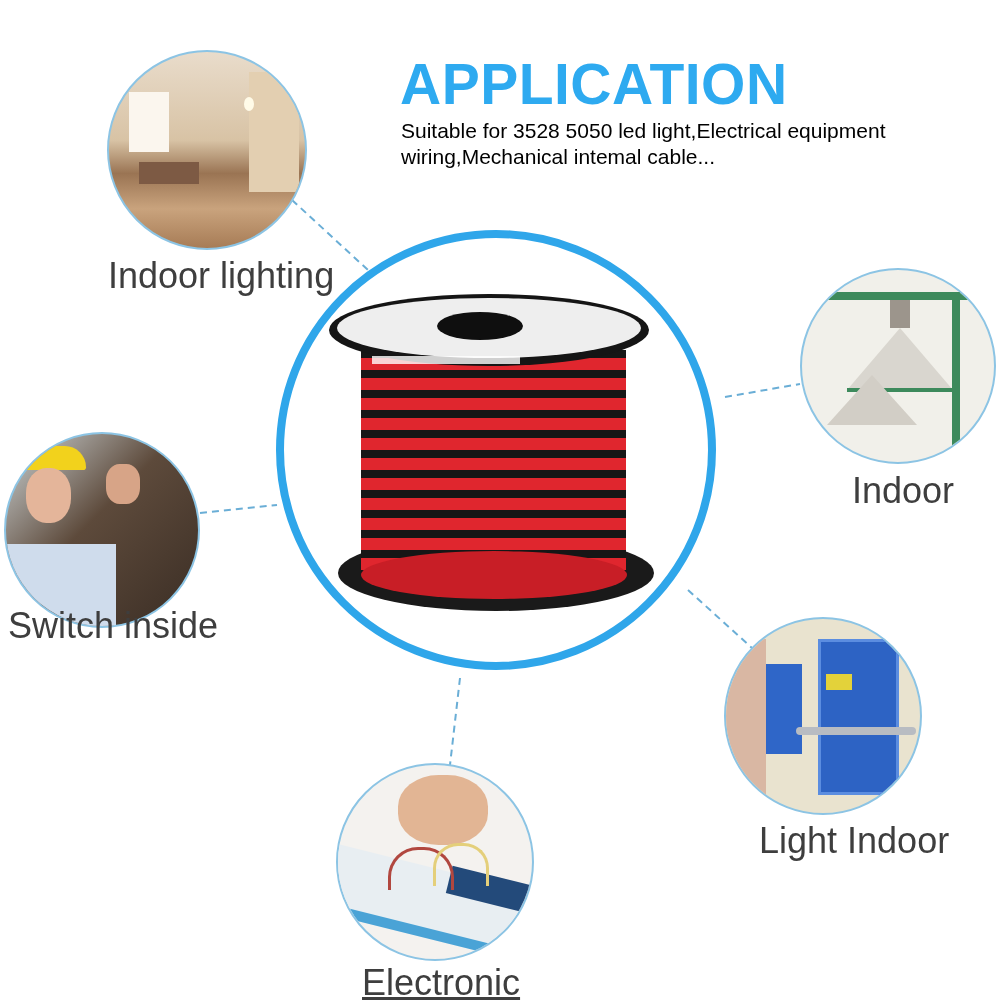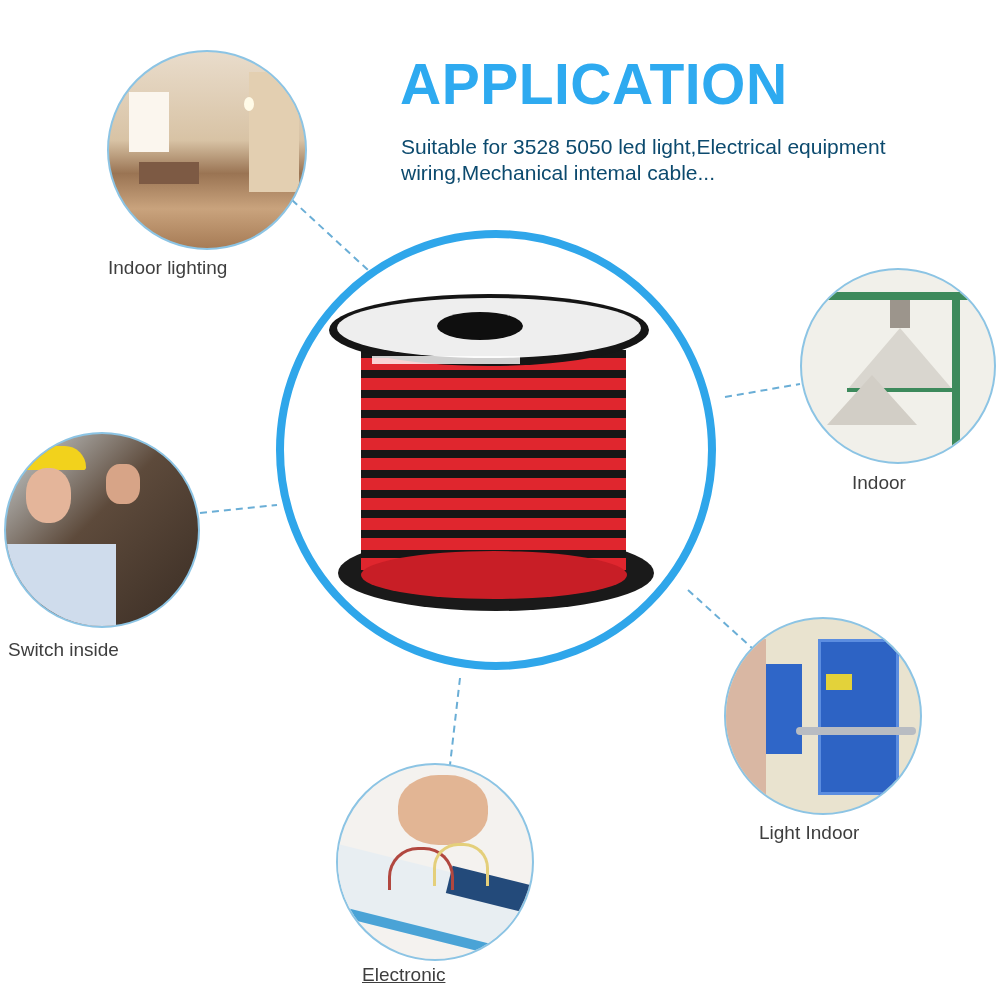--- a/index.html
+++ b/index.html
@@ -1,21 +1,21 @@
 <!DOCTYPE html>
 <html><head>
 <meta charset="utf-8">
 <style>
   html,body{margin:0;padding:0;background:#fff;}
   body{width:1000px;height:1000px;position:relative;overflow:hidden;font-family:"Liberation Sans",sans-serif;}
   .title{position:absolute;left:400px;top:56px;font-size:57px;font-weight:bold;color:#2eaaf0;letter-spacing:0.5px;line-height:1;}
-  .subtitle{position:absolute;left:401px;top:118px;width:580px;font-size:21px;color:#0c4a6e;line-height:26px;margin-top:16px;}
+  .subtitle{position:absolute;left:401px;top:118px;width:580px;font-size:21px;color:#000000;line-height:26px;}
   .big-ring{position:absolute;left:276px;top:230px;width:440px;height:440px;border-radius:50%;border:8px solid #2fa6ea;box-sizing:border-box;background:#fff;}
   .thumb{position:absolute;border-radius:50%;border:2px solid #8cc4e4;overflow:hidden;box-sizing:border-box;}
-  .label{position:absolute;font-size:19px;color:#3e3e3e;white-space:nowrap;line-height:1;}
+  .label{position:absolute;font-size:36px;color:#3e3e3e;white-space:nowrap;line-height:1;}
   svg.lines{position:absolute;left:0;top:0;}
 </style>
 </head>
 <body>
 
 <svg class="lines" width="1000" height="1000">
   <g stroke="#6aaed6" stroke-width="2" stroke-dasharray="7,5" fill="none">
     <line x1="292" y1="200" x2="368" y2="270"></line>
     <line x1="725" y1="397" x2="800" y2="384"></line>
     <line x1="200" y1="513" x2="277" y2="505"></line>
@@ -65,21 +65,21 @@
   <div style="position:absolute;left:25px;top:105px;width:0;height:0;border-left:45px solid transparent;border-right:45px solid transparent;border-bottom:50px solid #d2cec6;"></div>
 </div>
 <div class="label" style="left:852px;top:473px;">Indoor</div>
 
 <div class="thumb" style="left:4px;top:432px;width:196px;height:196px;background:linear-gradient(135deg,#cfd6d8 0%,#5d4a3b 45%,#3a2d24 100%);">
   <div style="position:absolute;left:18px;top:12px;width:62px;height:24px;border-radius:30px 30px 4px 4px;background:#f2d21c;"></div>
   <div style="position:absolute;left:20px;top:34px;width:45px;height:55px;border-radius:45%;background:#e4b59a;"></div>
   <div style="position:absolute;left:0;top:110px;width:110px;height:90px;background:#cfdcec;"></div>
   <div style="position:absolute;left:100px;top:30px;width:34px;height:40px;border-radius:40%;background:#d7a487;"></div>
 </div>
-<div class="label" style="left:8px;top:640px;">Switch inside</div>
+<div class="label" style="left:8px;top:608px;">Switch inside</div>
 
 <div class="thumb" style="left:724px;top:617px;width:198px;height:198px;background:#e9e3cf;">
   <div style="position:absolute;left:92px;top:20px;width:75px;height:150px;background:#2d63c4;border:3px solid #5b8de0;"></div>
   <div style="position:absolute;left:40px;top:45px;width:36px;height:90px;background:#2f66c8;"></div>
   <div style="position:absolute;left:100px;top:55px;width:26px;height:16px;background:#e3d23a;"></div>
   <div style="position:absolute;left:70px;top:108px;width:120px;height:8px;background:#b8bcc2;border-radius:4px;"></div>
   <div style="position:absolute;left:0;top:20px;width:40px;height:160px;background:#d9b7a3;"></div>
 </div>
 <div class="label" style="left:759px;top:823px;">Light Indoor</div>
 

